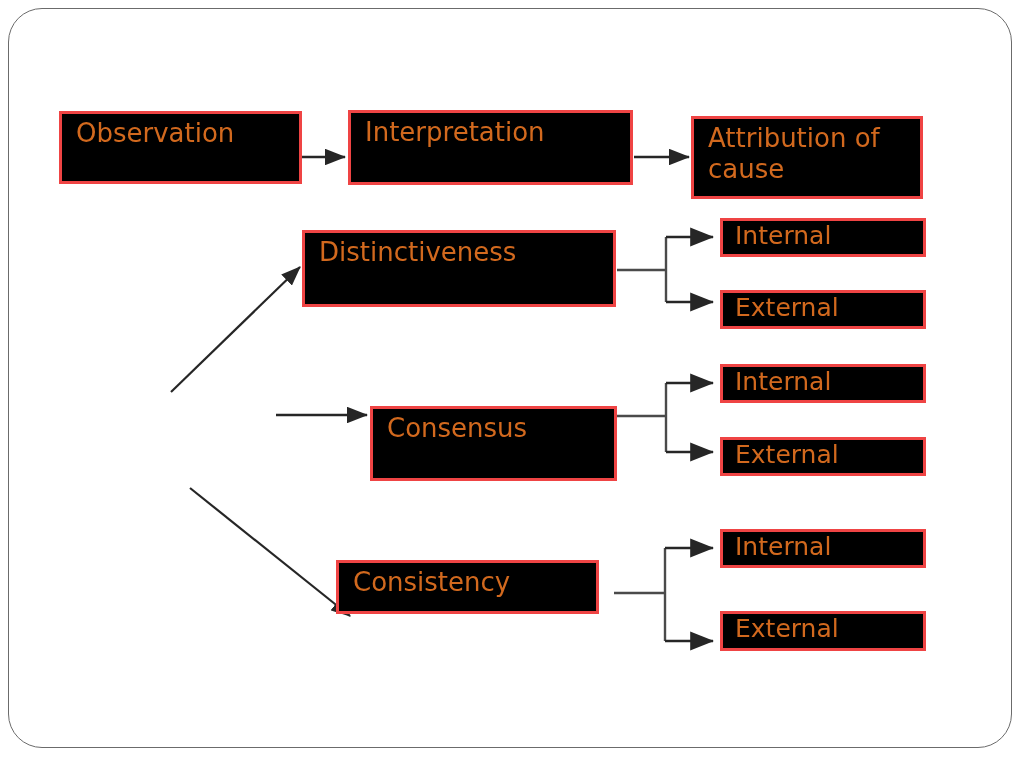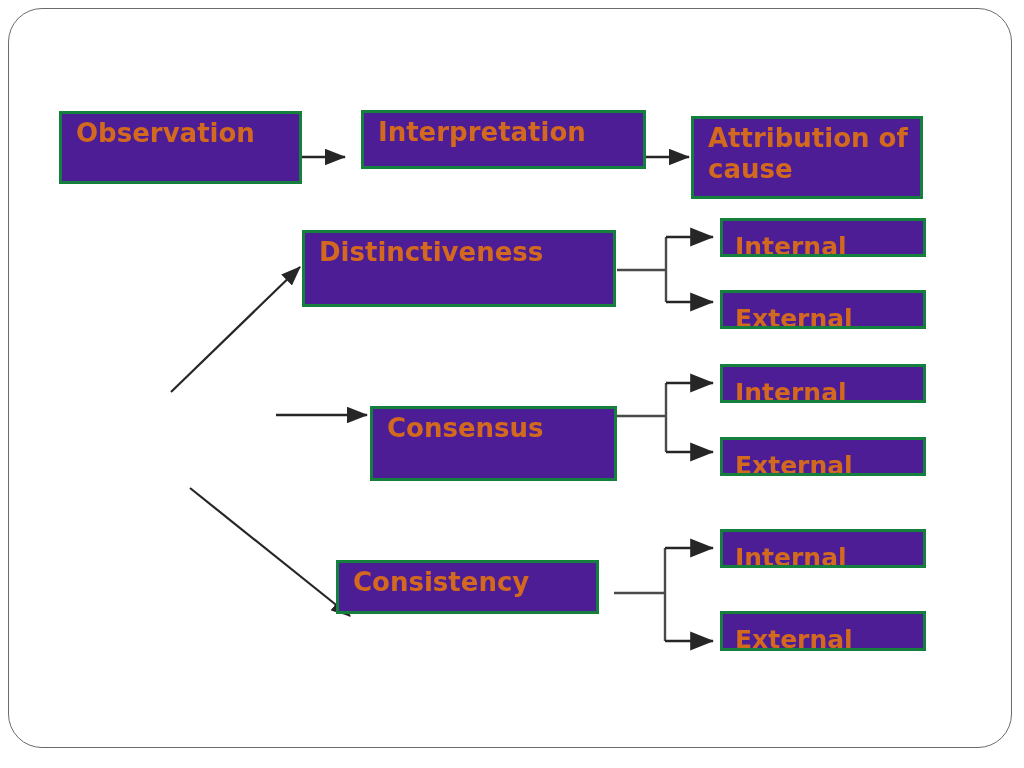--- a/index.html
+++ b/index.html
@@ -28,36 +28,35 @@
     border: 1px solid #6b6b6b;
     border-radius: 34px;
     box-sizing: border-box;
     background: transparent;
     pointer-events: none;
   }
   
   .node {
     position: absolute;
     box-sizing: border-box;
-    background: #4c1d95;
-    border: 3px solid #15803d;
+    background: #000000;
+    border: 3px solid #ef4444;
     color: #D2691E;
     font-family: "DejaVu Sans", sans-serif;
     font-size: 26px;
     line-height: 1.18;
     padding: 4px 0 0 14px;
     white-space: pre-line;
     text-align: left;
     overflow: hidden;
-    font-weight: bold;
   }
   .node.small {
     border-width: 3px;
     font-size: 25px;
-    padding: 11px 0 0 12px;
+    padding: 0 0 0 12px;
   }
   
   #connectors {
     position: absolute;
     left: 0;
     top: 0;
     width: 1024px;
     height: 768px;
     pointer-events: none;
   }
@@ -116,21 +115,21 @@
     <g>
       <path d="M 614 593 L 665 593" stroke="#4a4a4a" stroke-width="2.4" fill="none"></path>
       <path d="M 665 548 L 665 641" stroke="#4a4a4a" stroke-width="2.4" fill="none"></path>
       <line x1="665" y1="548" x2="713" y2="548" stroke="#262626" stroke-width="2.4" marker-end="url(#ah-sm)"></line>
       <line x1="665" y1="641" x2="713" y2="641" stroke="#262626" stroke-width="2.4" marker-end="url(#ah-sm)"></line>
     </g>
   </svg>
 
   <div class="node" style="left:59px; top:111px; width:243px; height:73px;">Observation</div>
 
-  <div class="node" style="left:361px; top:110px; width:285px; height:59px;">Interpretation</div>
+  <div class="node" style="left:348px; top:110px; width:285px; height:75px;">Interpretation</div>
 
   <div class="node" style="left:691px; top:116px; width:232px; height:83px;">Attribution of
 cause</div>
 
 
   <div class="node" style="left:302px; top:230px; width:314px; height:77px;">Distinctiveness</div>
 
   <div class="node small" style="left:720px; top:218px; width:206px; height:39px;">Internal</div>
 
   <div class="node small" style="left:720px; top:290px; width:206px; height:39px;">External</div>

